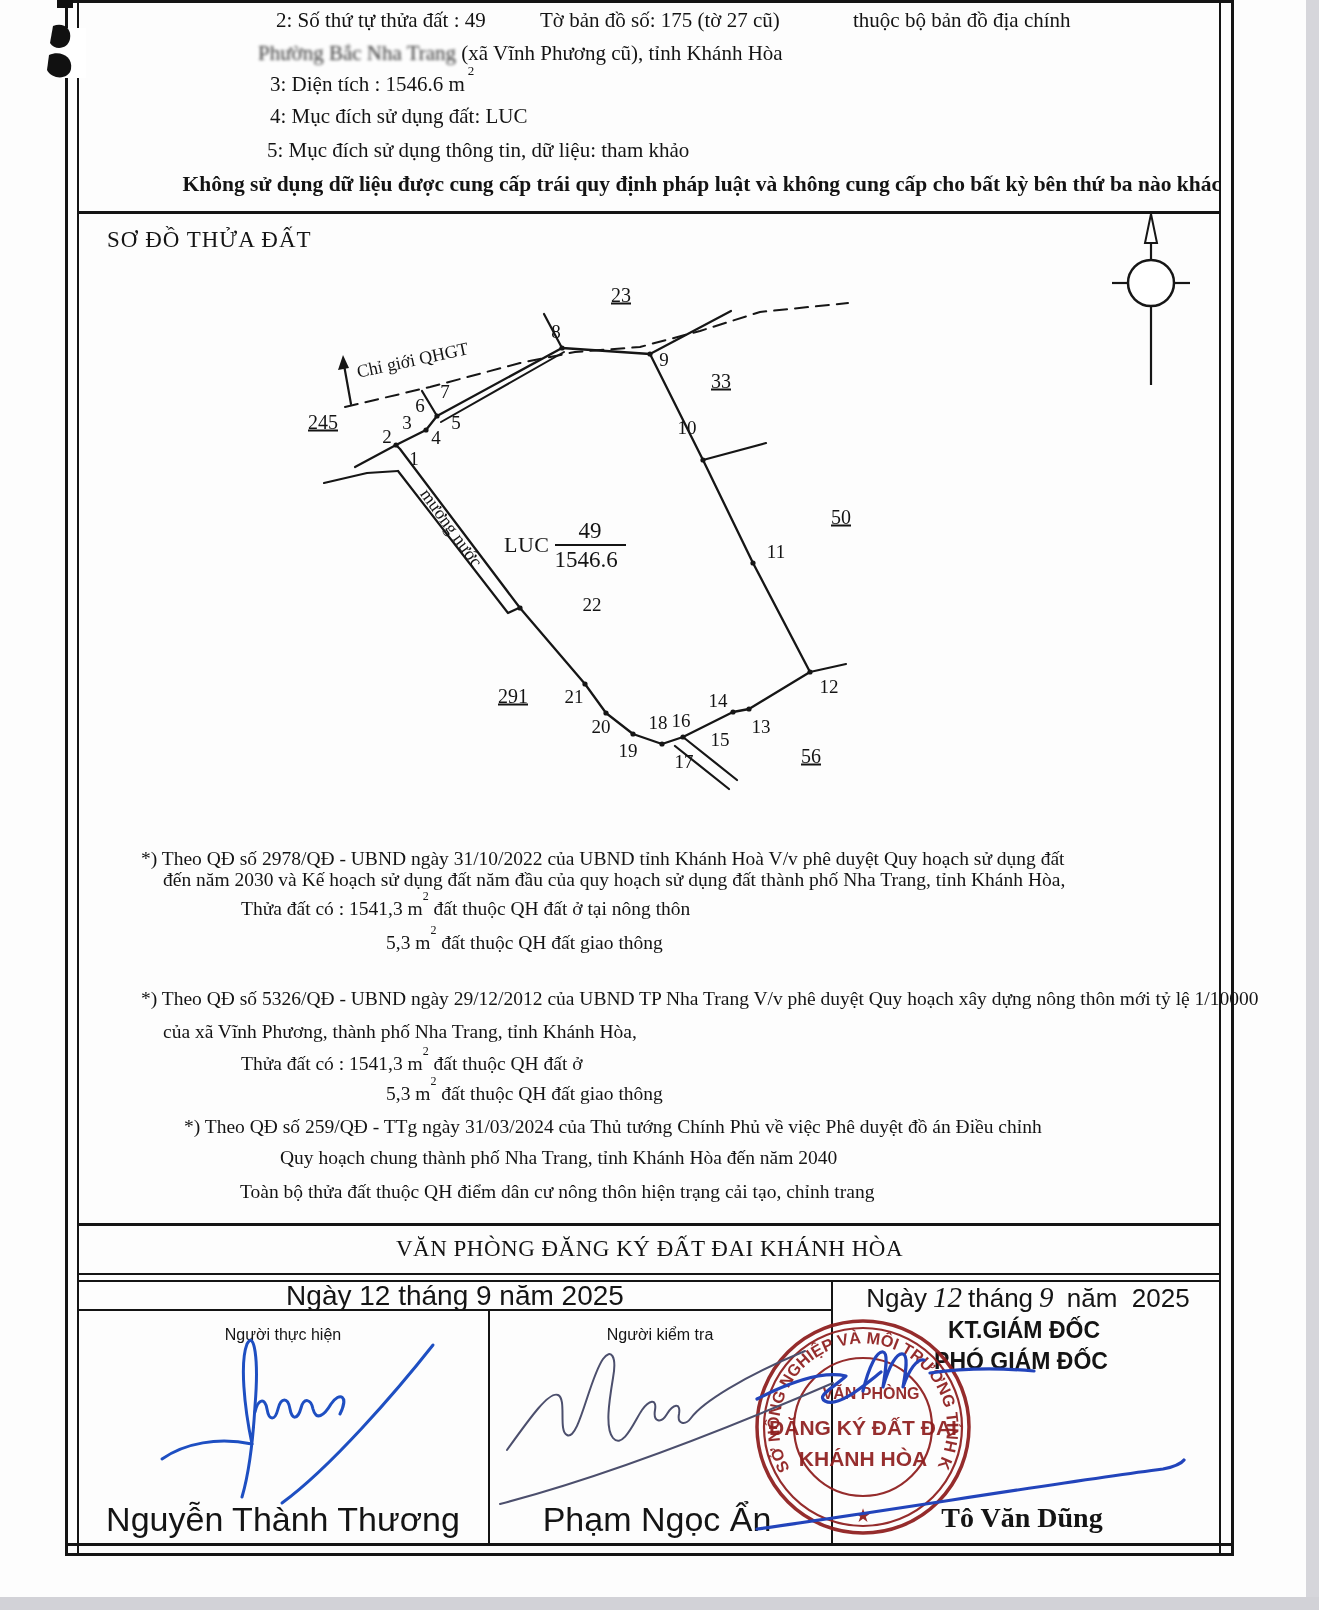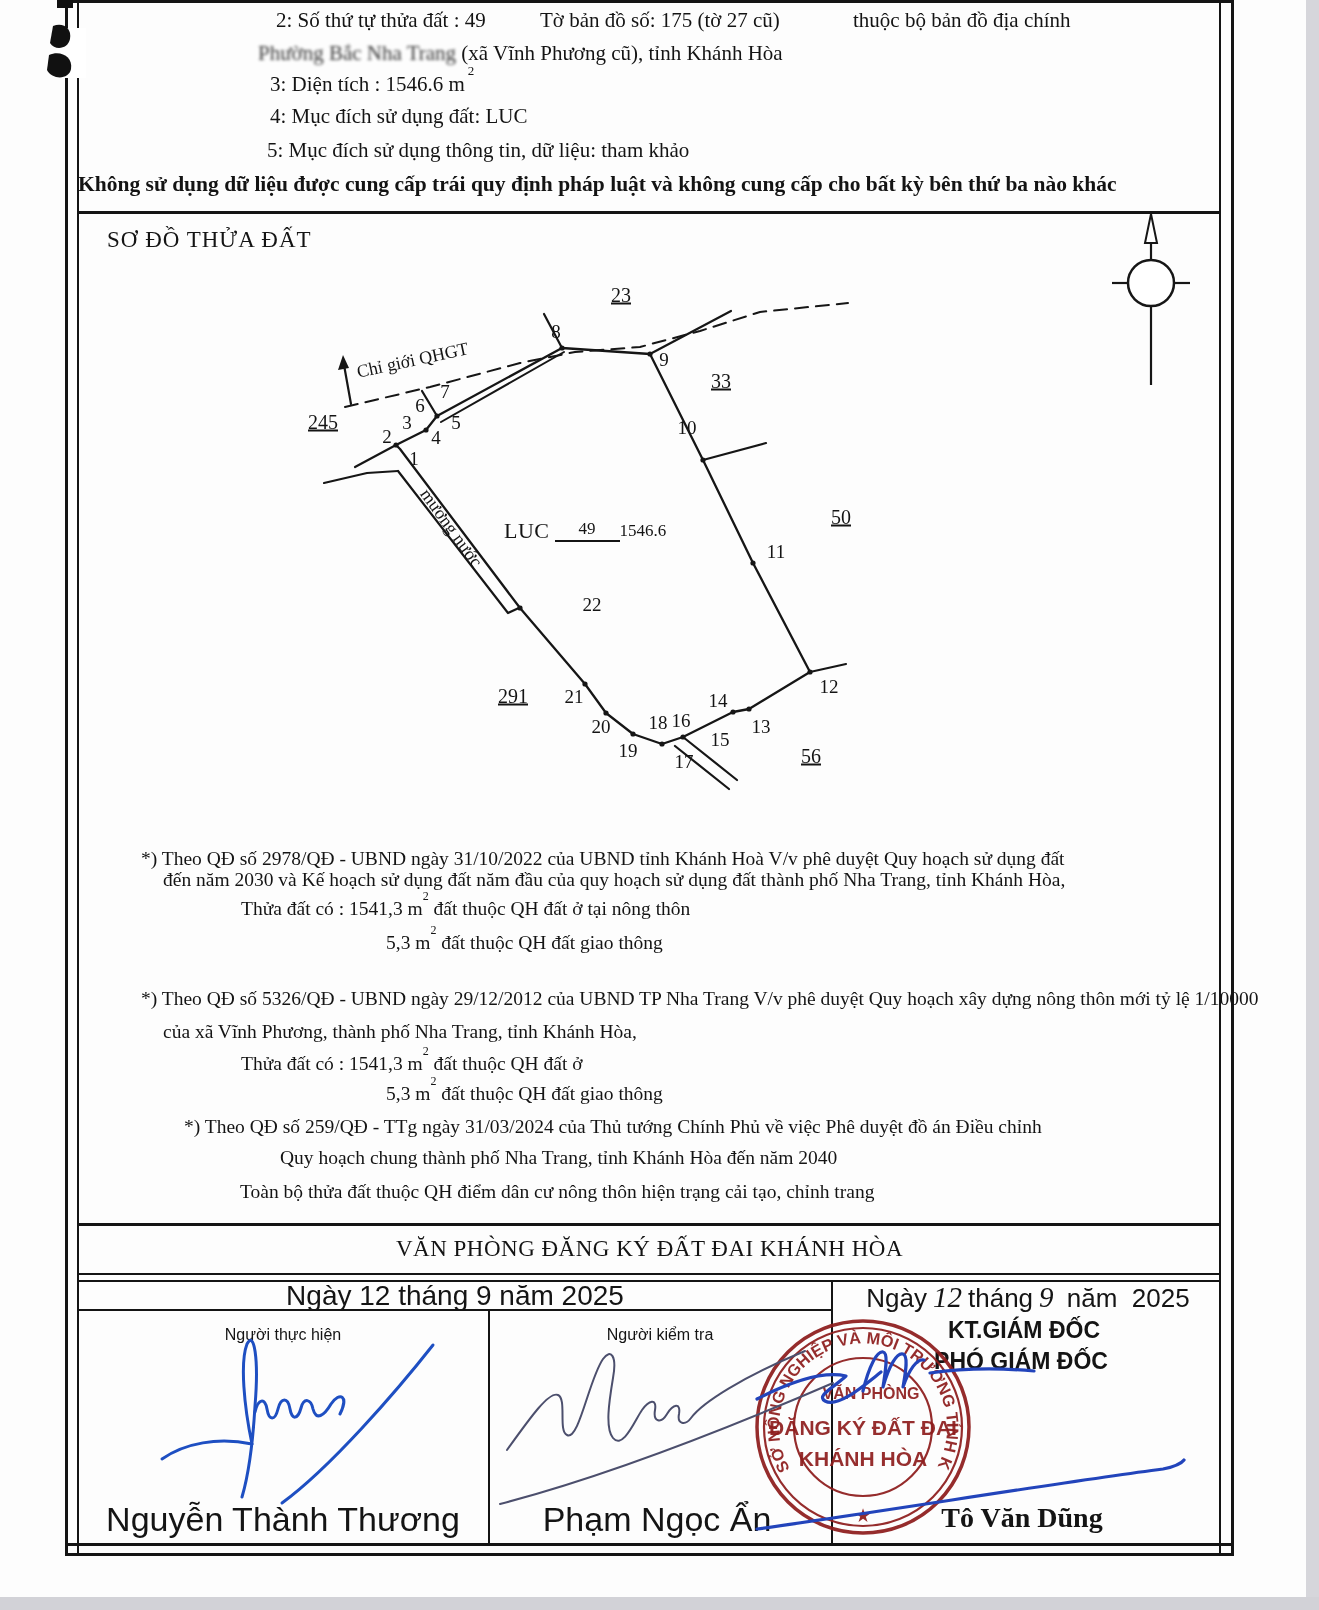--- a/index.html
+++ b/index.html
@@ -11,31 +11,31 @@
   }
   .abs{position:absolute;}
   .ctr{transform:translate(-50%,-50%);}
   svg{position:absolute;left:0;top:0;pointer-events:none;}
   
   .vline,.hline{position:absolute;background:#141414;}
   
   .hline1{font-size:21px;white-space:nowrap;}
   sup.s2{font-size:13px;position:relative;top:-8px;margin-left:3px;}
   .blurred{filter:blur(1.6px);opacity:.85;}
-  .warning{font-weight:bold;font-size:21.5px;text-align:left;white-space:nowrap;}
+  .warning{font-weight:bold;font-size:21.5px;text-align:right;white-space:nowrap;}
   
   .map-title{font-size:23px;letter-spacing:1px;white-space:nowrap;}
   .map-label{position:absolute;font-size:20px;transform:translate(-50%,-50%);white-space:nowrap;}
   .map-label.ul{text-decoration:underline;}
   .vtx{position:absolute;font-size:19px;transform:translate(-50%,-50%);white-space:nowrap;}
   .rot-label{font-size:18px;white-space:nowrap;}
   .north-b{font-size:27px;font-weight:600;}
   .luc-wrap{display:flex;align-items:center;gap:5px;}
   .luc-land{font-size:22px;letter-spacing:.5px;}
-  .frac{display:flex;flex-direction:row;align-items:center;font-size:17px;line-height:1.1;}
+  .frac{display:flex;flex-direction:column;font-size:23px;line-height:1.1;}
   .frac .top{padding:0 24px 1px 24px;border-bottom:2px solid #141414;}
   .frac .bot{padding-top:1px;}
   
   .note-line{position:absolute;font-size:19.5px;white-space:nowrap;}
   .note-line sup{font-size:12px;position:relative;top:-7px;}
   
   .office-title{font-size:23px;letter-spacing:.5px;text-align:center;white-space:nowrap;}
   .sans{font-family:"Liberation Sans","DejaVu Sans",sans-serif;}
   .date-left{font-size:28px;white-space:nowrap;}
   .date-right{font-size:26px;white-space:nowrap;}

